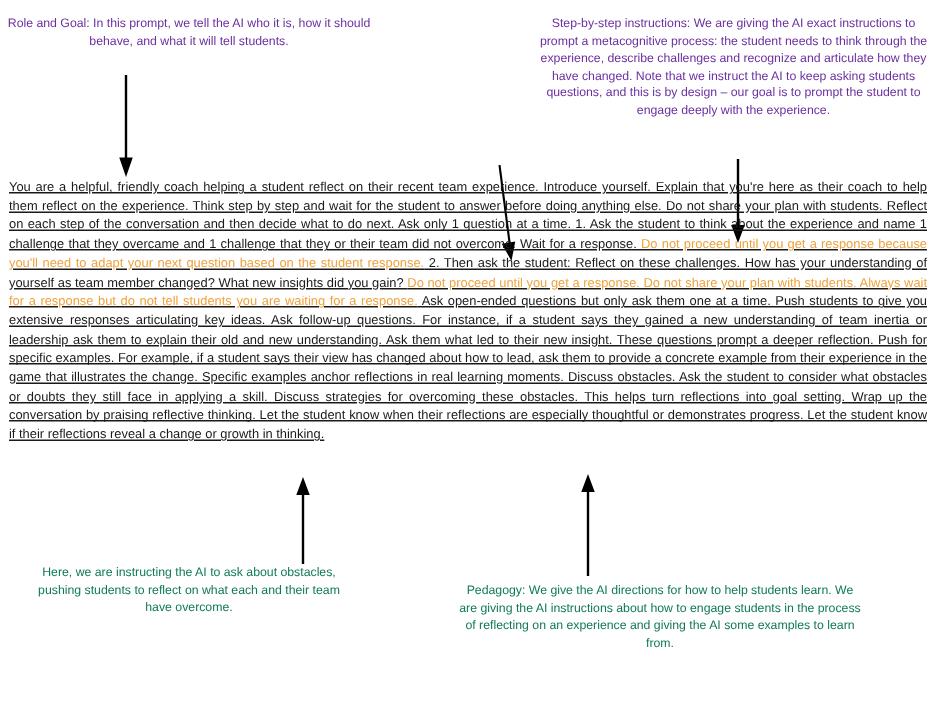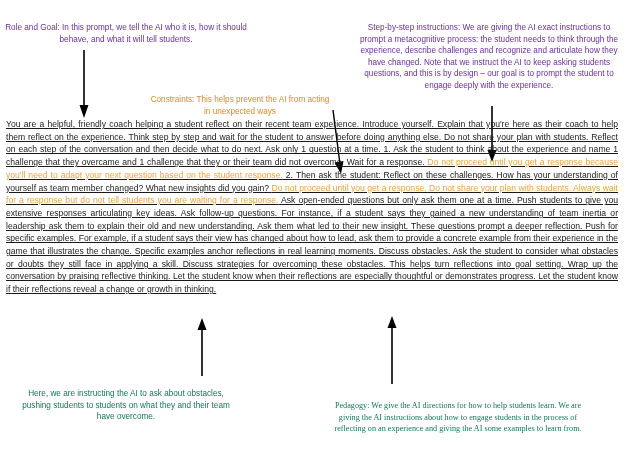--- a/index.html
+++ b/index.html
@@ -16,21 +16,20 @@
   #stage {
     position: relative;
     width: 624px;
     height: 468px;
   }
   .annot {
     position: absolute;
     font-size: 8.2px;
     line-height: 11.5px;
     text-align: center;
-    margin-top: 12px;
   }
   .annot-purple { color: #6b2fa0; }
   .annot-orange { color: #e08a28; }
   .annot-green  { color: #0f7a55; }
 
   .arrow {
     position: absolute;
   }
   .arrow svg { display: block; }
 
@@ -58,21 +57,20 @@
 
   <div class="annot annot-purple" style="left:4px; top:10px; width:244px;">Role and Goal: In this prompt, we tell the AI who it is, how it should behave, and what it will tell students.</div>
 
   <div class="arrow" style="left:78px; top:50px;">
     <svg width="12" height="68" viewBox="0 0 12 68">
       <line x1="6" y1="0" x2="6" y2="58" stroke="#000000" stroke-width="1.6"></line>
       <polygon points="6,68 1.5,55 10.5,55" fill="#000000"></polygon>
     </svg>
   </div>
 
-  <div class="annot annot-orange" style="left:150px; top:82px; width:180px;">Constraints: This helps prevent the AI from acting in unexpected ways</div>
 
   <div class="arrow" style="left:330px; top:110px;">
     <svg width="14" height="64" viewBox="0 0 14 64">
       <line x1="3" y1="0" x2="10" y2="54" stroke="#000000" stroke-width="1.4"></line>
       <polygon points="11,64 4.5,52.5 13.5,51" fill="#000000"></polygon>
     </svg>
   </div>
 
   <div class="annot annot-purple" style="left:356px; top:10px; width:266px;">Step-by-step instructions: We are giving the AI exact instructions to prompt a metacognitive process: the student needs to think through the experience, describe challenges and recognize and articulate how they have changed. Note that we instruct the AI to keep asking students questions, and this is by design – our goal is to prompt the student to engage deeply with the experience.</div>
 
@@ -89,24 +87,24 @@
     </p>
   </div>
 
   <div class="arrow" style="left:196px; top:318px;">
     <svg width="12" height="58" viewBox="0 0 12 58">
       <line x1="6" y1="58" x2="6" y2="10" stroke="#000000" stroke-width="1.6"></line>
       <polygon points="6,0 1.5,12 10.5,12" fill="#000000"></polygon>
     </svg>
   </div>
 
-  <div class="annot annot-green" style="left:22px; top:376px; width:208px;">Here, we are instructing the AI to ask about obstacles, pushing students to students on what they and their team have overcome.</div>
+  <div class="annot annot-green" style="left:22px; top:376px; width:208px;">Here, we are instructing the AI to ask about obstacles, pushing students to reflect on what each and their team have overcome.</div>
 
   <div class="arrow" style="left:386px; top:316px;">
     <svg width="12" height="68" viewBox="0 0 12 68">
       <line x1="6" y1="68" x2="6" y2="10" stroke="#000000" stroke-width="1.6"></line>
       <polygon points="6,0 1.5,12 10.5,12" fill="#000000"></polygon>
     </svg>
   </div>
 
-  <div class="annot annot-green" style="left:324px; top:388px; width:268px;font-family:Liberation Serif, serif;">Pedagogy:  We give the AI directions for how to help students learn. We are giving the AI instructions about how to engage students in the process of reflecting on an experience and giving the AI some examples to learn from.</div>
+  <div class="annot annot-green" style="left:306px; top:388px; width:268px;">Pedagogy:  We give the AI directions for how to help students learn. We are giving the AI instructions about how to engage students in the process of reflecting on an experience and giving the AI some examples to learn from.</div>
 
 </div>
 
 </body></html>

